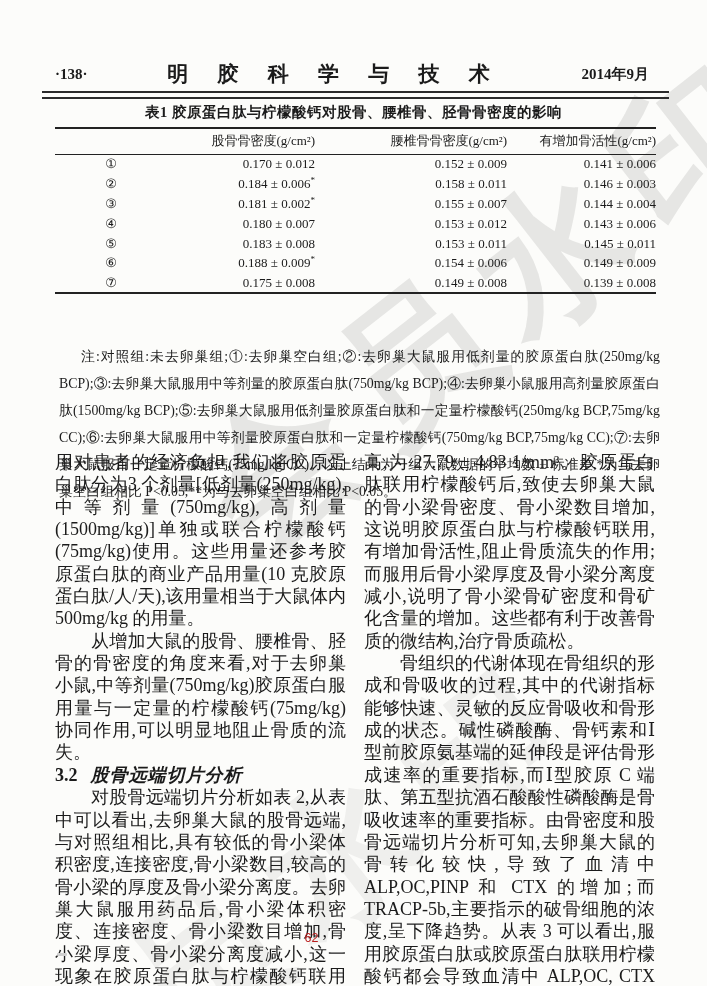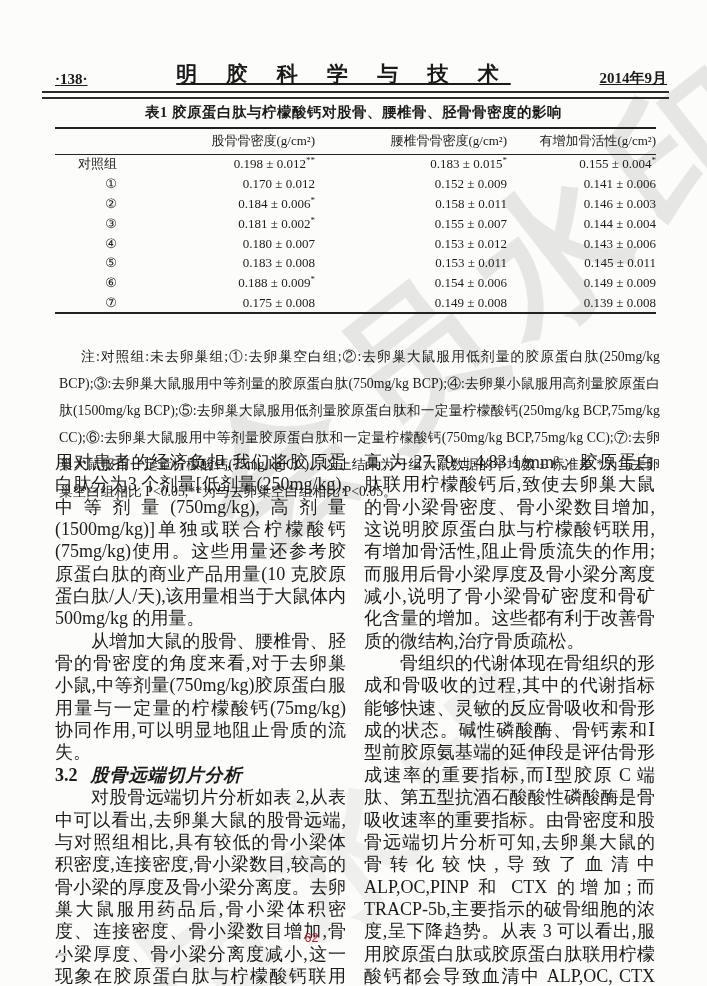--- a/index.html
+++ b/index.html
@@ -13,23 +13,23 @@
   .watermark{
     position:absolute;font-size:150px;font-weight:bold;white-space:nowrap;
     letter-spacing:24px;transform:rotate(-38deg);transform-origin:0 0;
     color:rgba(70,70,70,0.12);pointer-events:none;
     font-family:"Liberation Sans","DejaVu Sans",sans-serif;
   }
   #wm1{left:158px;top:438px;}
   #wm2{left:-55px;top:1040px;color:rgba(70,70,70,0.07);}
   
   .header{
-    position:absolute;left:55px;right:40px;top:60px;
-    display:flex;justify-content:space-between;align-items:flex-end;
-    font-size:15px;font-weight:bold;text-decoration:underline;
+    position:absolute;left:55px;right:58px;top:60px;
+    display:flex;justify-content:space-between;align-items:center;
+    font-size:15px;font-weight:bold;
   }
   .journal{letter-spacing:12px;font-size:21px;}
   .rule2{
     position:absolute;left:42px;right:38px;top:91px;height:4px;
     border-top:2px solid #2b2b2b;border-bottom:2.5px solid #2b2b2b;
   }
   
   .table-caption{
     position:absolute;left:0;right:0;top:103px;text-align:center;
     font-weight:bold;font-size:14.5px;letter-spacing:0.5px;
@@ -100,26 +100,20 @@
     <thead>
       <tr>
         <th></th>
       <th>股骨骨密度(g/cm²)</th>
           <th>腰椎骨骨密度(g/cm²)</th>
           <th>有增加骨活性(g/cm²)</th>
         </tr>
     </thead>
     <tbody>
         <tr>
-          <td>对照组</td>
-          <td>0.198 ± 0.012<sup>**</sup></td>
-          <td>0.183 ± 0.015<sup>*</sup></td>
-          <td>0.155 ± 0.004<sup>*</sup></td>
-        </tr>
-        <tr>
           <td>①</td>
           <td>0.170 ± 0.012</td>
           <td>0.152 ± 0.009</td>
           <td>0.141 ± 0.006</td>
         </tr>
         <tr>
           <td>②</td>
           <td>0.184 ± 0.006<sup>*</sup></td>
           <td>0.158 ± 0.011</td>
           <td>0.146 ± 0.003</td>

